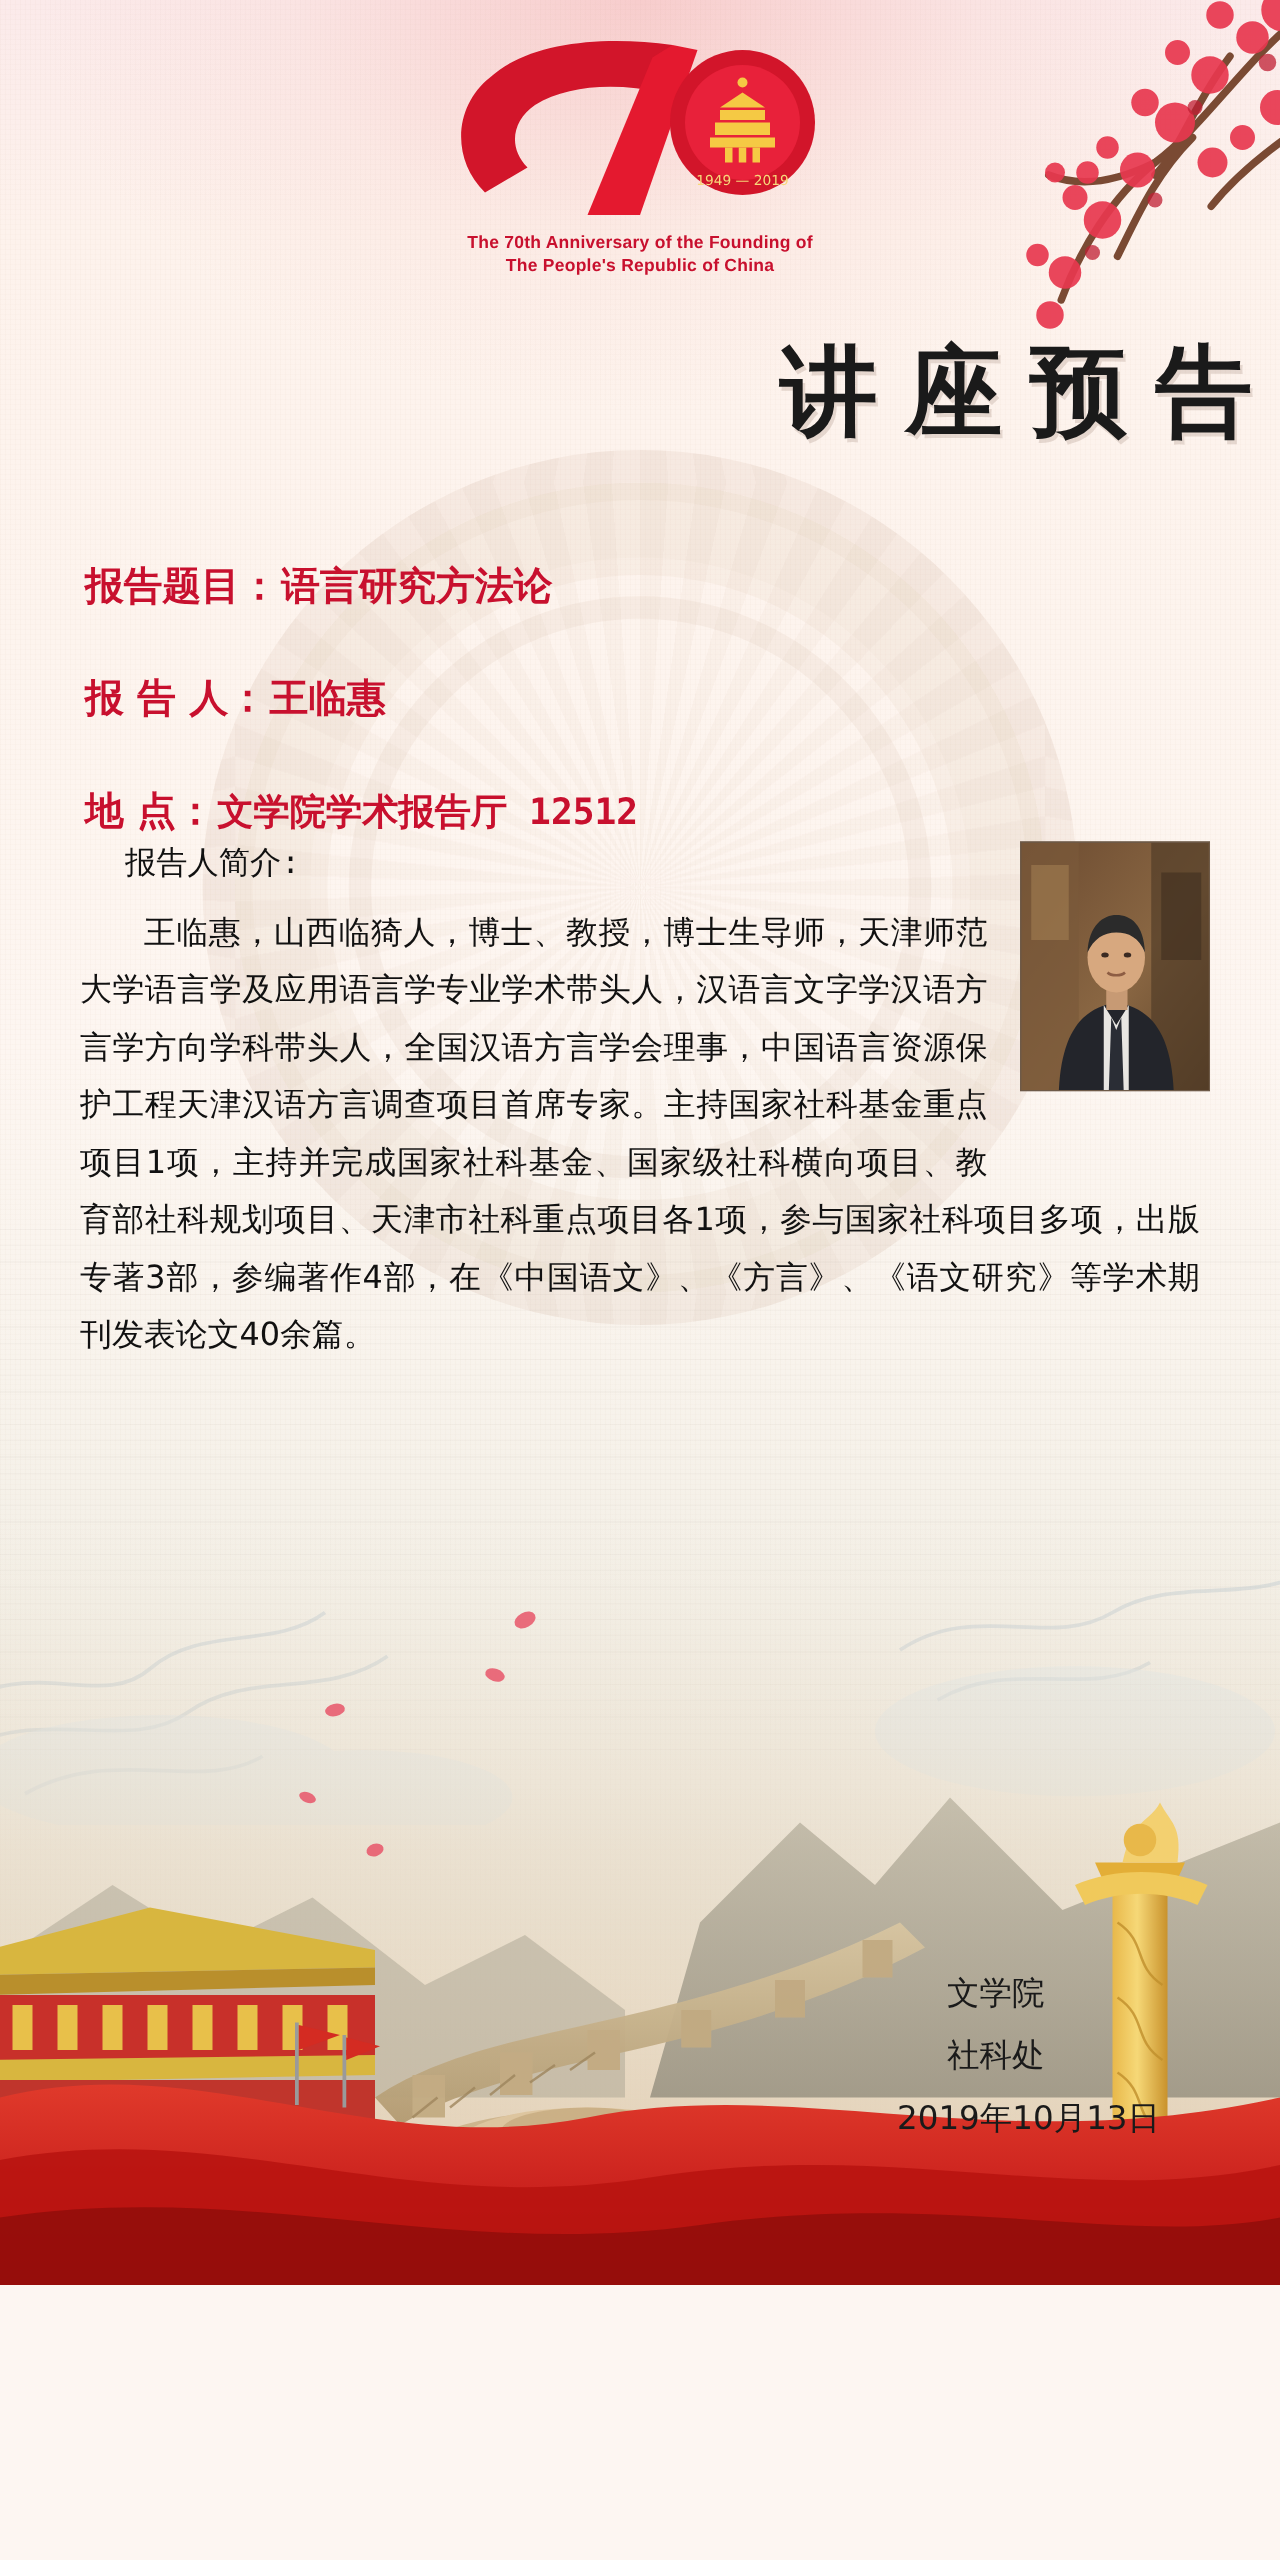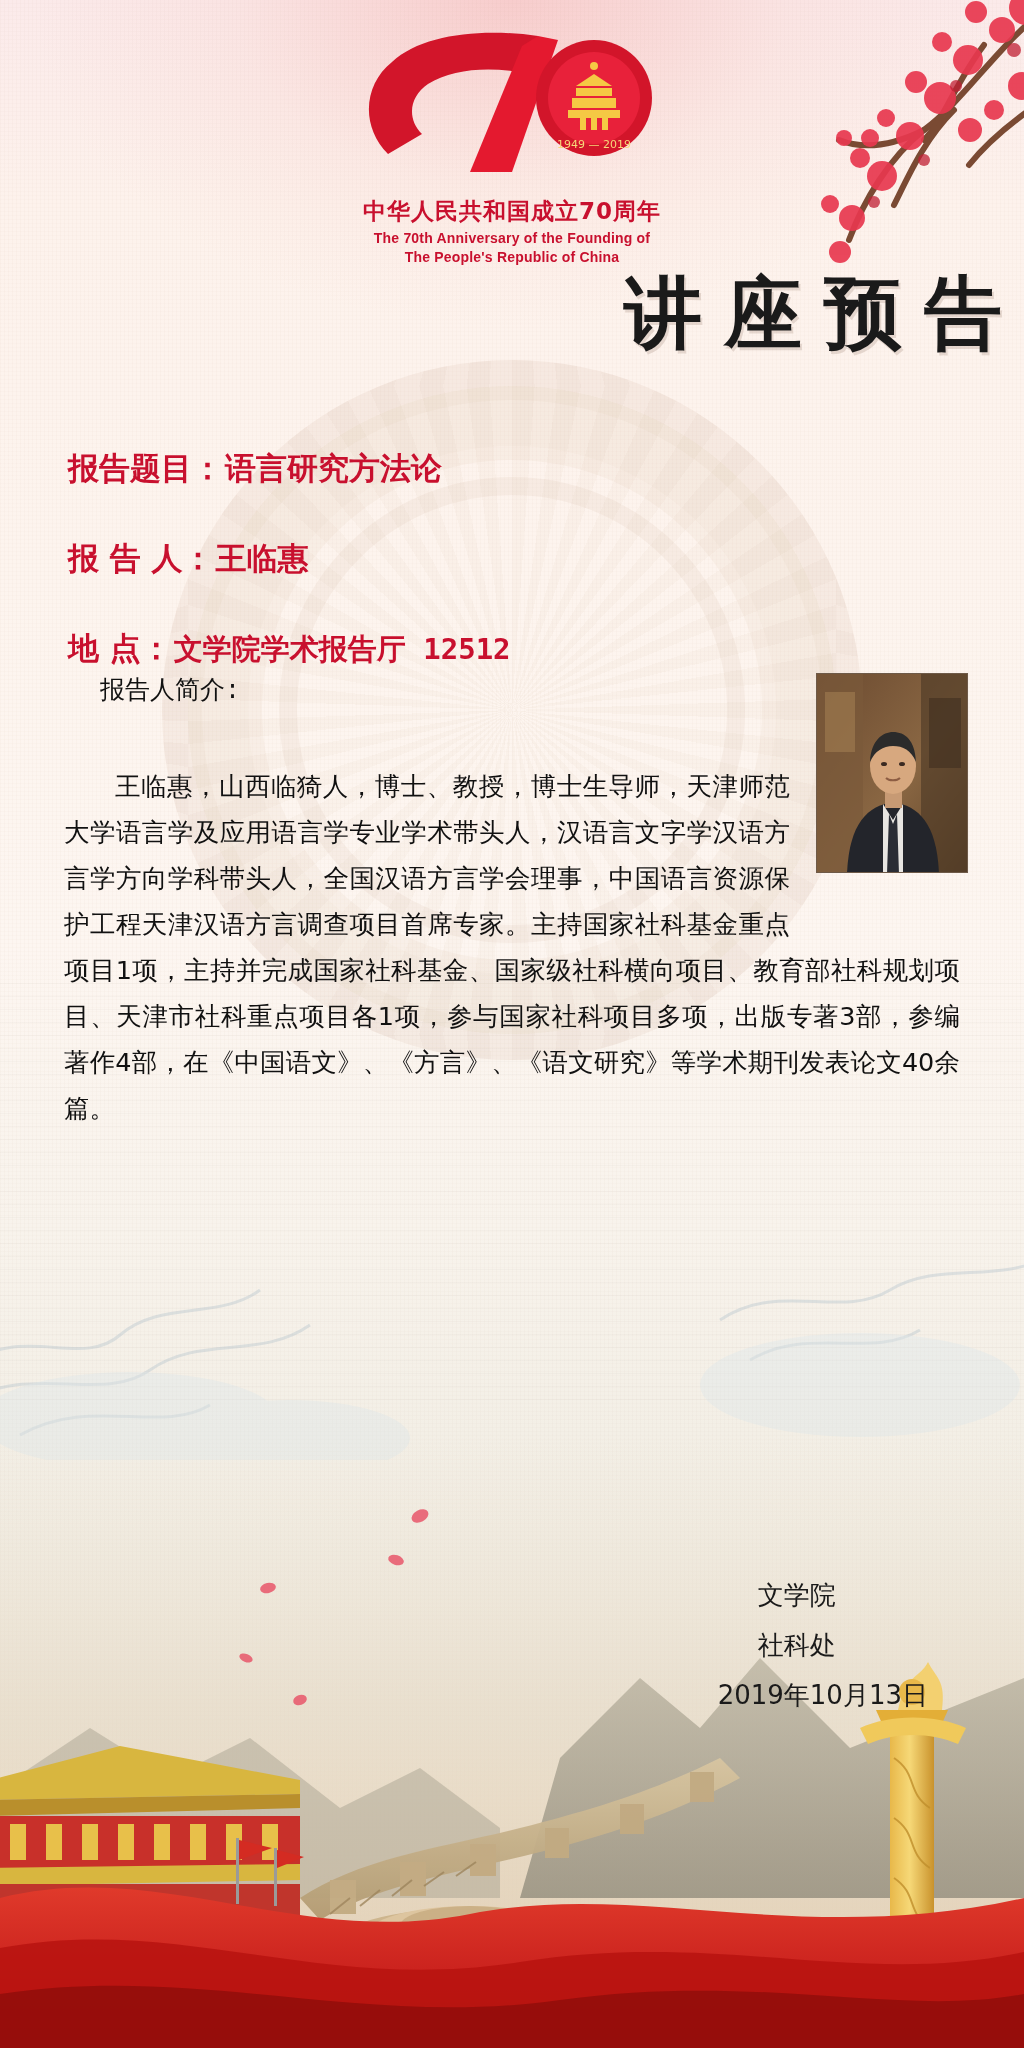--- a/index.html
+++ b/index.html
@@ -12,21 +12,21 @@
     position: relative;
     overflow: hidden;
     background: #fdf6f2;
   }
 
   
   .poster {
     position: absolute;
     inset: 0;
     width: 1024px;
-    height: 2048px;
+    height: 1828px;
     overflow: hidden;
     background:
       linear-gradient(180deg,
         #fbeaea 0%,
         #fdf2ec 10%,
         #fdf4ee 28%,
         #fdf6f1 46%,
         #f8f3ec 60%,
         #f3efe6 70%,
         #efeadf 78%,
@@ -190,21 +190,21 @@
     color: #111;
     text-align: justify;
     text-justify: inter-character;
   }
   .bio-body .shape {
     float: right;
     width: 170px;
     height: 205px;
     shape-outside: margin-box;
   }
-  .bio-body p { text-indent: 2em; margin-top: 40px; }
+  .bio-body p { text-indent: 2em; }
 
   
   .signature {
     position: absolute;
     right: 96px;
     top: 1570px;
     text-align: left;
     font-family: "DejaVu Sans", "Liberation Sans", sans-serif;
     font-size: 26px;
     color: #1a1a1a;
@@ -293,21 +293,20 @@
         <rect x="210" y="76" width="44" height="10"></rect>
         <rect x="214" y="66" width="36" height="8"></rect>
         <path d="M214,64 L232,52 L250,64 Z"></path>
         <rect x="218" y="96" width="6" height="12"></rect>
         <rect x="229" y="96" width="6" height="12"></rect>
         <rect x="240" y="96" width="6" height="12"></rect>
         <circle cx="232" cy="44" r="4"></circle>
       </g>
       <text x="232" y="126" text-anchor="middle" font-family="DejaVu Sans, sans-serif" font-size="11" fill="#f7d87a">1949 — 2019</text>
     </svg>
-    <div class="emblem-cn">中华人民共和国成立70周年</div>
     <div class="emblem-en1">The 70th Anniversary of the Founding of</div>
     <div class="emblem-en2">The People's Republic of China</div>
   </div>
 
   <div class="main-title">讲座预告</div>
 
   <div class="info-block">
     <div class="info-row">
       <span class="info-label">报告题目：</span>
       <span class="info-value">语言研究方法论</span>

